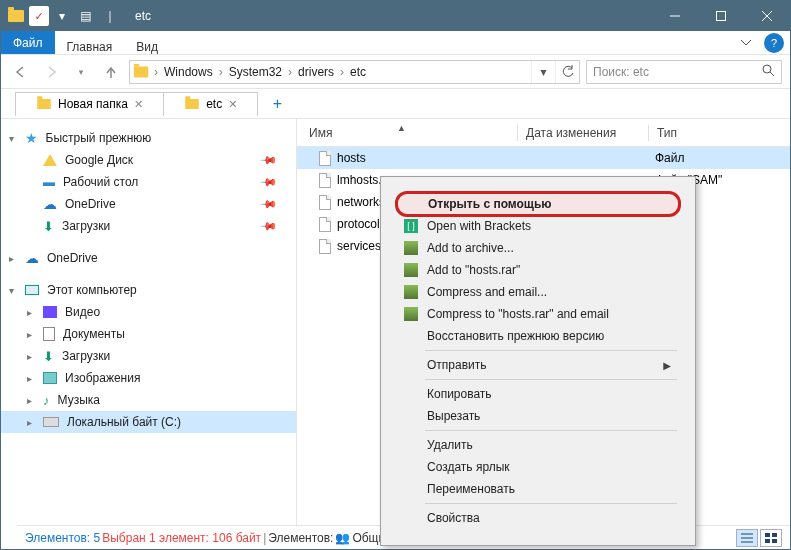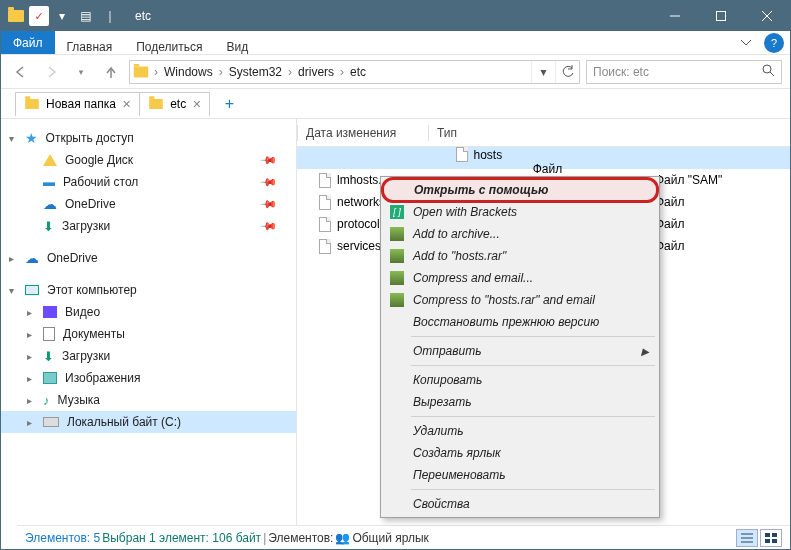--- a/index.html
+++ b/index.html
@@ -28,21 +28,21 @@
   .addr-box { flex:1; height:24px; border:1px solid #ccc; display:flex; align-items:center; background:#fff; }
   .addr-icon { width:22px; display:flex; align-items:center; justify-content:center; }
   .crumb { padding:0 4px; color:#222; }
   .crumb-sep { color:#888; padding:0 2px; }
   .addr-refresh, .addr-drop { width:24px; height:22px; display:flex; align-items:center; justify-content:center; color:#555; border-left:1px solid #eee; }
   .search-box { width:196px; height:24px; border:1px solid #ccc; display:flex; align-items:center; padding:0 6px; color:#888; }
   .search-box .sicon { margin-left:auto; color:#555; }
 
   
   .tabs-row { height:30px; display:flex; align-items:center; padding-left:14px; gap:0; border-bottom:1px solid #e5e5e5; }
-  .ftab { height:24px; border:1px solid #ccc; border-bottom:none; display:flex; align-items:center; padding:0 8px; gap:6px; background:#fff; margin-right:-1px; }
+  .ftab { height:24px; border:1px solid #ccc; border-bottom:none; display:flex; align-items:center; padding:0 20px; gap:6px; background:#fff; margin-right:-1px; }
   .ftab .close { color:#888; font-size:11px; }
   .tab-add { width:24px; height:24px; display:flex; align-items:center; justify-content:center; color:#1979ca; font-size:16px; margin-left:8px; }
 
   
   .main { display:flex; height: calc(550px - 30px - 24px - 34px - 30px - 24px - 2px); }
   .navpane { width:296px; border-right:1px solid #e5e5e5; overflow:auto; padding-top:8px; }
   .nav-item { height:22px; display:flex; align-items:center; padding-left:24px; gap:8px; color:#222; position:relative; }
   .nav-item.l2 { padding-left:42px; }
   .nav-item .pin { margin-left:auto; margin-right:20px; color:#9aa; transform:rotate(45deg); font-size:11px; }
   .nav-item.selected { background:#cde8ff; }
@@ -53,33 +53,33 @@
 
   .filepane { flex:1; display:flex; flex-direction:column; }
   .cols { display:flex; height:28px; align-items:center; border-bottom:1px solid #e5e5e5; color:#444; }
   .col-name { width:220px; padding-left:12px; position:relative; }
   .col-name .sort { position:absolute; left:100px; top:-3px; font-size:9px; color:#555; }
   .col-date { width:130px; padding-left:8px; }
   .col-type { flex:1; padding-left:8px; }
   .col-sep { width:1px; height:16px; background:#e0e0e0; }
 
   .filerow { display:flex; height:22px; align-items:center; }
-  .filerow.selected { background:#cde8ff;flex-direction:column; }
+  .filerow.selected { background:#cde8ff; }
   .fname { width:220px; padding-left:22px; display:flex; align-items:center; gap:6px; }
   .fdate { width:130px; }
   .ftype { flex:1; padding-left:8px; }
 
   
   .status { height:25px; border-top:1px solid #e5e5e5; display:flex; align-items:center; padding:0 8px; color:#333; gap:2px;margin-left:16px; }
   .status .right { margin-left:auto; display:flex; gap:2px; }
   .view-btn { width:22px; height:18px; border:1px solid #aac; display:flex; align-items:center; justify-content:center; }
   .view-btn.active { background:#cde8ff; }
 
   
-  .ctx { position:absolute; left:379px; top:175px; width:280px; background:#f0f0f0; border:1px solid #a0a0a0; box-shadow:3px 3px 6px rgba(0,0,0,0.25); padding:2px; z-index:50;font-style:italic; }
+  .ctx { position:absolute; left:379px; top:175px; width:316px; background:#f0f0f0; border:1px solid #a0a0a0; box-shadow:3px 3px 6px rgba(0,0,0,0.25); padding:16px; z-index:50; }
   .ctx-item { height:22px; display:flex; align-items:center; padding-left:30px; position:relative; color:#222; }
   .ctx-item .ci-icon { position:absolute; left:6px; width:16px; height:16px; display:flex; align-items:center; justify-content:center; }
   .ctx-item .submenu-arrow { margin-left:auto; margin-right:8px; font-size:10px; color:#444; }
   .ctx-sep { height:1px; background:#d0d0d0; margin:3px 2px 3px 28px; }
   .ctx-item.highlight { background:#f5e5e5; border:3px solid #c22; border-radius:12px; height:26px; font-weight:bold; margin:-2px; padding-left:30px; }
 
   
   .ic-folder { width:16px; height:12px; background:#f7c948; border-radius:1px; position:relative; }
   .ic-folder::before { content:""; position:absolute; top:-3px; left:0; width:6px; height:3px; background:#f7c948; border-radius:1px 1px 0 0; }
   .ic-file { width:12px; height:15px; background:#fff; border:1px solid #aaa; position:relative; }
@@ -132,21 +132,20 @@
             <line x1="0" y1="0" x2="10" y2="10" stroke="#fff"></line>
             <line x1="10" y1="0" x2="0" y2="10" stroke="#fff"></line>
           </svg>
       </div>
     </div>
   </div>
 
   <div class="menubar">
     <div class="menu-file">Файл</div>
     <div class="menu-item">Главная</div>
-    <div class="menu-item">Поделиться</div>
     <div class="menu-item">Вид</div>
     <div class="spacer"></div>
     <div class="expand-btn">
       <svg width="10" height="6">
           <polyline points="0,0 5,5 10,0" fill="none" stroke="#555"></polyline>
         </svg>
     </div>
     <div class="help-btn">?</div>
   </div>
 
@@ -213,21 +212,21 @@
     </div>
     <div class="tab-add">+</div>
   </div>
 
   <div class="main">
 
     <div class="navpane">
       <div class="nav-item nav-header">
         <span class="chev">▾</span>
         <span class="ic-star">★</span>
-        <span>Открыть доступ</span>
+        <span>Быстрый прежнюю</span>
       </div>
       <div class="nav-item l2">
         <div class="ic-gdrive"></div>
         <span>Google Диск</span>
         <span class="pin">📌</span>
       </div>
       <div class="nav-item l2">
         <span style="color:#2a8bd8">▬</span>
         <span>Рабочий стол</span>
         <span class="pin">📌</span>
@@ -283,20 +282,24 @@
       </div>
       <div class="nav-item l2 selected">
         <span class="chev l2c">▸</span>
         <div class="ic-drive"></div>
         <span>Локальный байт (C:)</span>
       </div>
     </div>
 
     <div class="filepane">
       <div class="cols">
+        <div class="col-name">
+          <span>Имя</span>
+          <span class="sort">▲</span>
+        </div>
         <div class="col-sep"></div>
         <div class="col-date">Дата изменения</div>
         <div class="col-sep"></div>
         <div class="col-type">Тип</div>
       </div>
 
       <div class="filerow selected">
         <div class="fname">
             <div class="ic-file"></div>
             <span>hosts</span>
@@ -334,21 +337,21 @@
             <span>services</span>
           </div>
         <div class="fdate"></div>
         <div class="ftype">Файл</div>
       </div>
     </div>
   </div>
 
   <div class="status">
     <span style="color:#1979ca">Элементов: 5</span>
-    <span style="color:#0f766e">Выбран 1 элемент: 106 байт</span>
+    <span style="color:#ef4444">Выбран 1 элемент: 106 байт</span>
     <span style="color:#888">|</span>
     <span>Элементов:</span>
     <span>👥</span>
     <span>Общий ярлык</span>
     <div class="right">
       <div class="view-btn active">
           <svg width="12" height="10">
             <line x1="0" y1="1" x2="12" y2="1" stroke="#246"></line>
             <line x1="0" y1="5" x2="12" y2="5" stroke="#246"></line>
             <line x1="0" y1="9" x2="12" y2="9" stroke="#246"></line>

